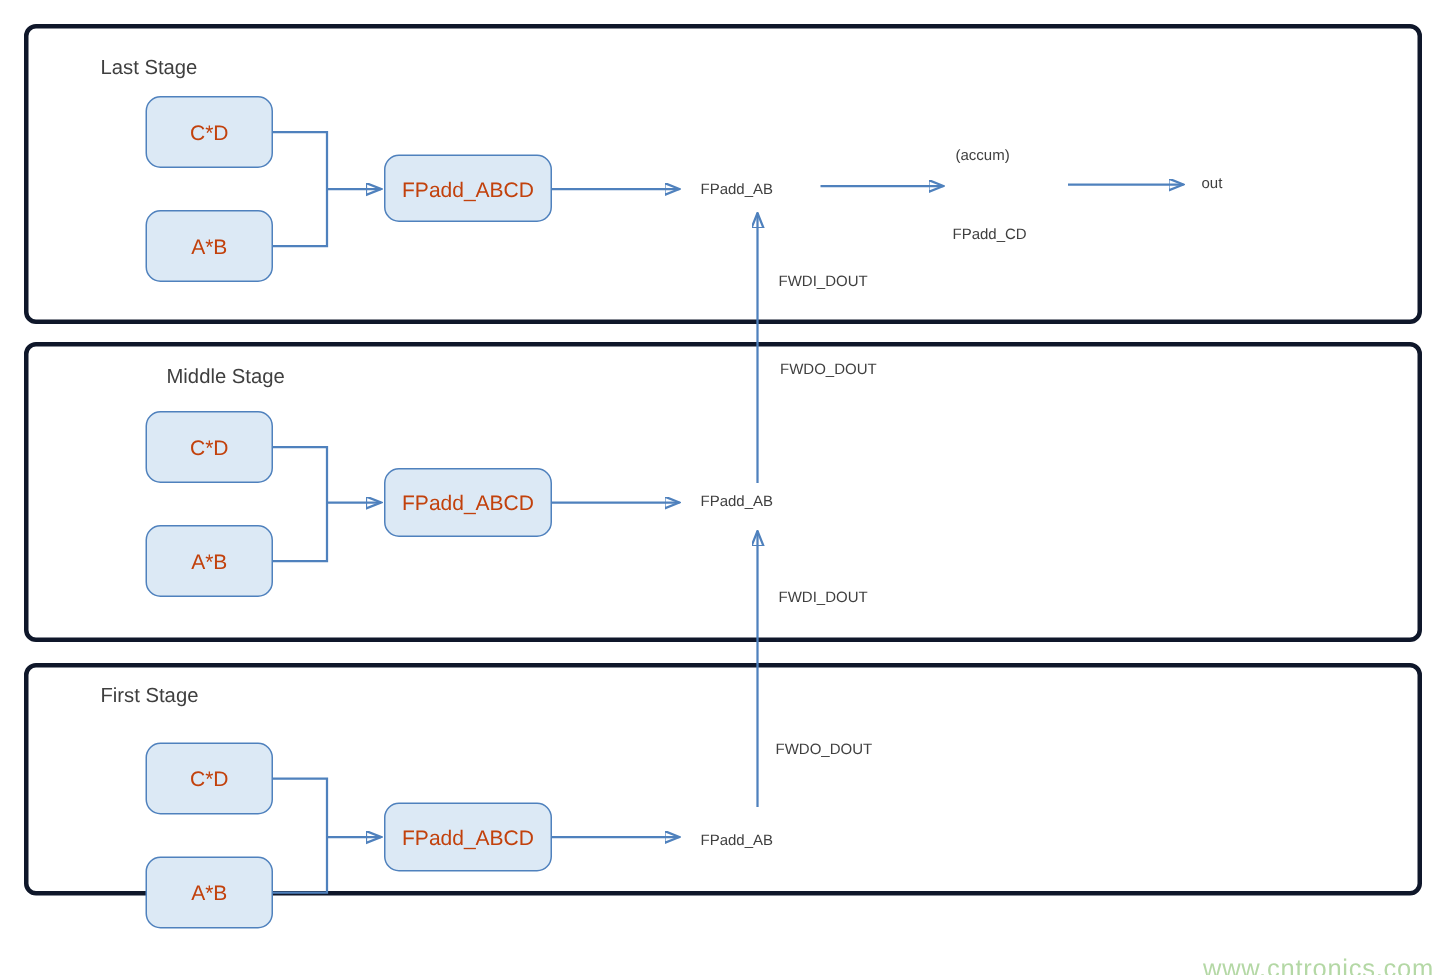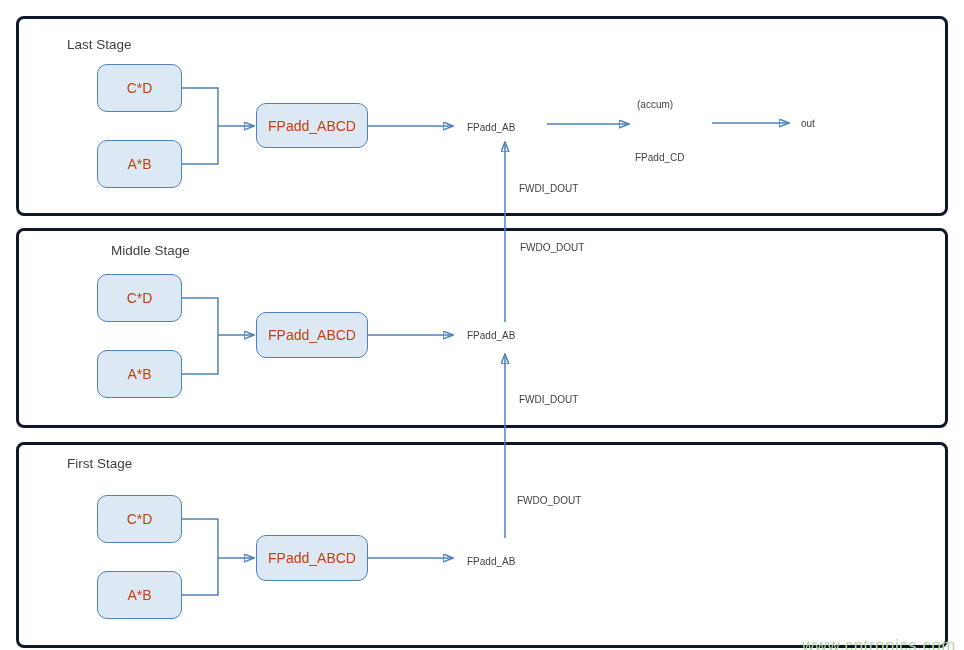--- a/index.html
+++ b/index.html
@@ -89,21 +89,21 @@
   <section class="stage" style="left:16px; top:228px; width:932px; height:200px;">
     <div class="stage-label" style="left:48px; top:12px;margin-left:44px;">Middle Stage</div>
     <div class="flow-label" style="left:501px; top:16px;">FWDO_DOUT</div>
     <div class="node-box" style="left:78px; top:43px; width:85px; height:48px;">C*D</div>
     <div class="node-box" style="left:78px; top:119px; width:85px; height:48px;">A*B</div>
     <div class="node-box" style="left:237px; top:81px; width:112px; height:46px;">FPadd_ABCD</div>
     <div class="flow-label" style="left:448px; top:104px;">FPadd_AB</div>
     <div class="flow-label" style="left:500px; top:168px;">FWDI_DOUT</div>
   </section>
 
-  <section class="stage" style="left:16px; top:442px; width:932px; height:206px;">
+  <section class="stage" style="left:16px; top:442px; width:932px; height:155px;">
     <div class="stage-label" style="left:48px; top:11px;">First Stage</div>
     <div class="flow-label" style="left:498px; top:55px;">FWDO_DOUT</div>
     <div class="node-box" style="left:78px; top:50px; width:85px; height:48px;">C*D</div>
     <div class="node-box" style="left:78px; top:126px; width:85px; height:48px;">A*B</div>
     <div class="node-box" style="left:237px; top:90px; width:112px; height:46px;">FPadd_ABCD</div>
     <div class="flow-label" style="left:448px; top:116px;">FPadd_AB</div>
   </section>
 
   <svg class="connector-layer" viewBox="0 0 964 650" xmlns="http://www.w3.org/2000/svg">
     <defs>

